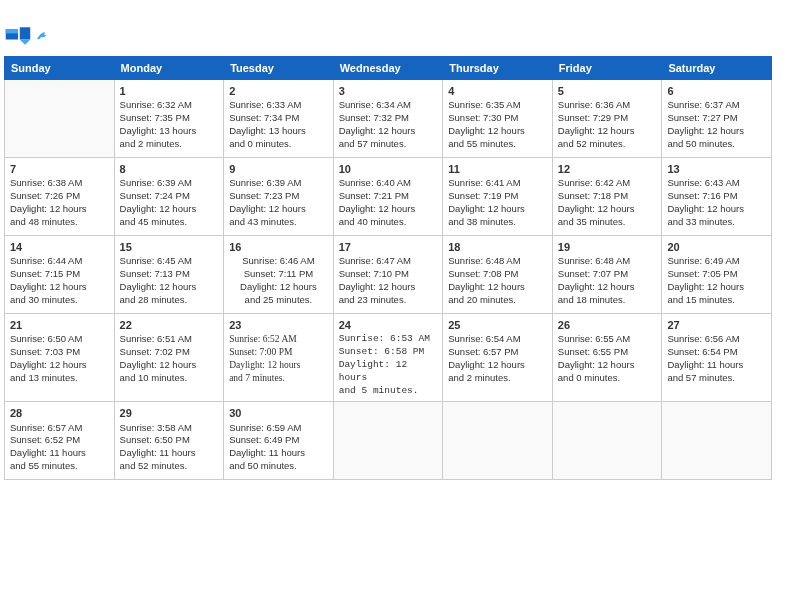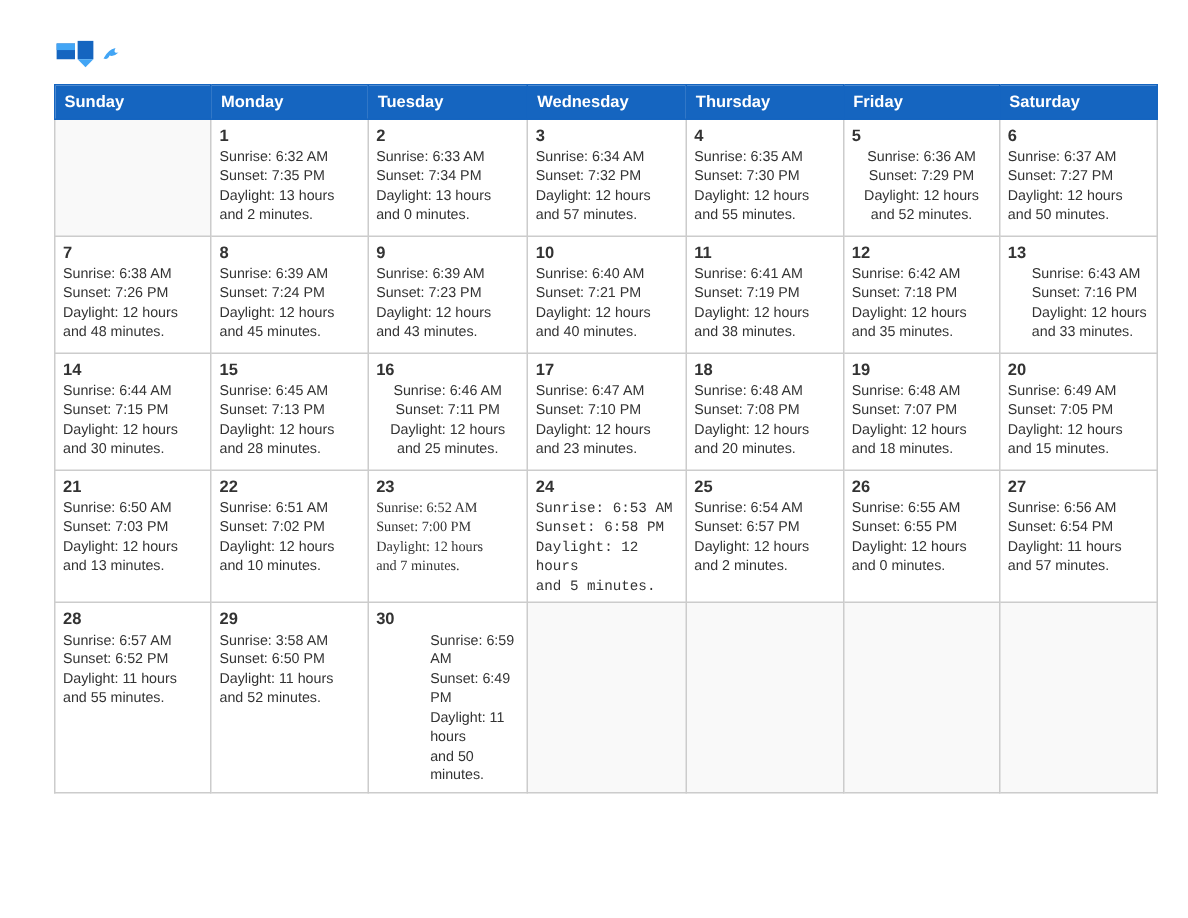--- a/index.html
+++ b/index.html
@@ -6,21 +6,21 @@
     body {
       font-family: Arial, sans-serif;
       background: #fff;
       width: 792px;
       height: 612px;
       overflow: hidden;
     }
     .page {
       width: 792px;
       height: 612px;
-      padding: 18px 20px 12px 36px;
+      padding: 18px 20px 12px 4px;
       background: #fff;
     }
     .header {
       display: flex;
       align-items: flex-start;
       justify-content: space-between;
       margin-bottom: 6px;
     }
     .logo {
       display: flex;
@@ -154,21 +154,21 @@
           </td>
           <td>
             <span class="day-num">4</span>
             <div class="cell-info" style="white-space: pre-line;">Sunrise: 6:35 AM
 Sunset: 7:30 PM
 Daylight: 12 hours
 and 55 minutes.</div>
           </td>
           <td>
             <span class="day-num">5</span>
-            <div class="cell-info" style="white-space: pre-line; text-align: center;">Sunrise: 6:36 AM
+            <div class="cell-info" style="white-space: pre-line;">Sunrise: 6:36 AM
 Sunset: 7:29 PM
 Daylight: 12 hours
 and 52 minutes.</div>
           </td>
           <td>
             <span class="day-num">6</span>
             <div class="cell-info" style="white-space: pre-line;">Sunrise: 6:37 AM
 Sunset: 7:27 PM
 Daylight: 12 hours
 and 50 minutes.</div>
@@ -212,21 +212,21 @@
           </td>
           <td>
             <span class="day-num">12</span>
             <div class="cell-info" style="white-space: pre-line;">Sunrise: 6:42 AM
 Sunset: 7:18 PM
 Daylight: 12 hours
 and 35 minutes.</div>
           </td>
           <td>
             <span class="day-num">13</span>
-            <div class="cell-info" style="white-space: pre-line; margin-left: 16px;">Sunrise: 6:43 AM
+            <div class="cell-info" style="white-space: pre-line;">Sunrise: 6:43 AM
 Sunset: 7:16 PM
 Daylight: 12 hours
 and 33 minutes.</div>
           </td>
         </tr>
         <tr>
           <td>
             <span class="day-num">14</span>
             <div class="cell-info" style="white-space: pre-line;">Sunrise: 6:44 AM
 Sunset: 7:15 PM
@@ -337,21 +337,21 @@
           </td>
           <td>
             <span class="day-num">29</span>
             <div class="cell-info" style="white-space: pre-line;">Sunrise: 3:58 AM
 Sunset: 6:50 PM
 Daylight: 11 hours
 and 52 minutes.</div>
           </td>
           <td>
             <span class="day-num">30</span>
-            <div class="cell-info" style="white-space: pre-line; margin-left: 36px;">Sunrise: 6:59 AM
+            <div class="cell-info" style="white-space: pre-line;">Sunrise: 6:59 AM
 Sunset: 6:49 PM
 Daylight: 11 hours
 and 50 minutes.</div>
           </td>
           <td class="empty-cell"></td>
           <td class="empty-cell"></td>
           <td class="empty-cell"></td>
           <td class="empty-cell"></td>
         </tr>
       </tbody>

